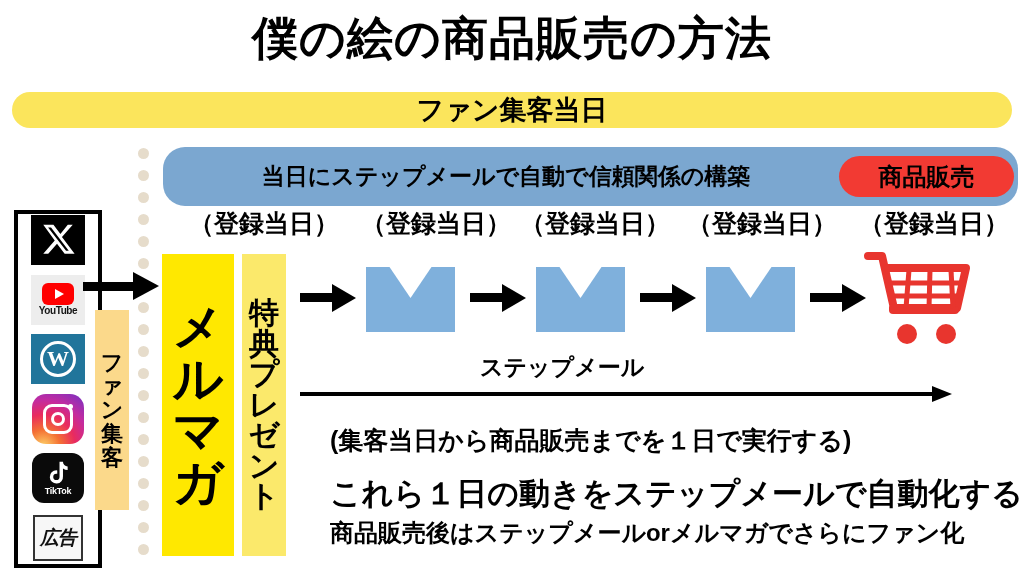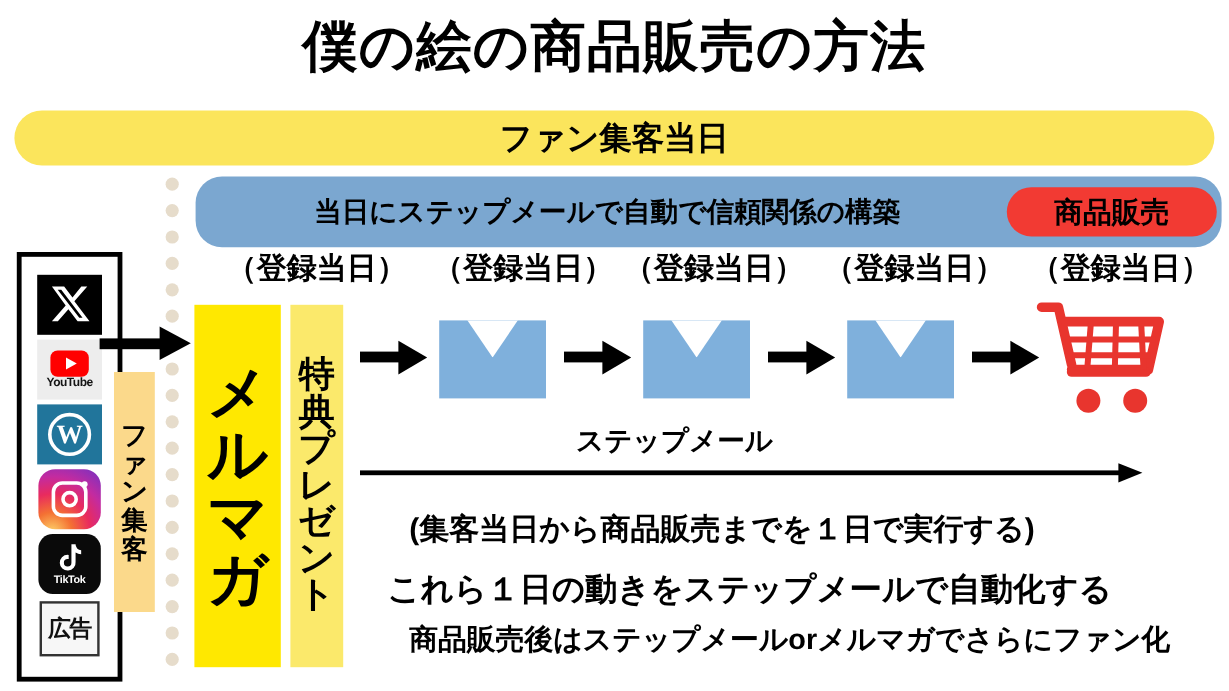--- a/index.html
+++ b/index.html
@@ -16,21 +16,21 @@
   .title{
     position:absolute;left:0;top:12px;width:1024px;
     text-align:center;
     font-size:46px;font-weight:bold;color:#000;
     letter-spacing:1px;line-height:1.15;
     white-space:nowrap;
   }
 
   
   .banner{
-    position:absolute;left:12px;top:92px;width:1000px;height:46px;
+    position:absolute;left:12px;top:92px;width:1000px;height:36px;
     background:#FBE55C;border-radius:23px;
     display:flex;align-items:center;justify-content:center;
     font-size:27px;font-weight:bold;color:#000;
   }
 
   
   .bluebar{
     position:absolute;left:163px;top:147px;width:855px;height:59px;
     background:#7BA7D0;border-radius:22px;
     display:flex;align-items:center;
@@ -55,21 +55,21 @@
   .dotline i{
     display:block;width:11px;height:11px;border-radius:50%;
     background:#E6DCCB;margin-bottom:11px;
   }
 
   
   .socialbox{
     position:absolute;left:14px;top:210px;width:88px;height:358px;
     border:4px solid #000;background:#fff;box-sizing:border-box;
     display:flex;flex-direction:column;align-items:center;
-    justify-content:space-between;padding:14px 0;
+    justify-content:space-between;padding:0 0;
   }
   .sicon{width:56px;height:52px;display:flex;align-items:center;justify-content:center;position:relative;}
 
   .ic-x{width:54px;height:50px;background:#000;display:flex;align-items:center;justify-content:center;}
   .ic-x svg{width:34px;height:34px;}
 
   .ic-yt{width:54px;height:50px;background:#EDEDED;display:flex;flex-direction:column;align-items:center;justify-content:center;gap:1px;}
   .yt-play{width:32px;height:22px;background:#FF0000;border-radius:6px;display:flex;align-items:center;justify-content:center;}
   .yt-play::after{content:"";border-left:9px solid #fff;border-top:5.5px solid transparent;border-bottom:5.5px solid transparent;margin-left:2px;}
   .yt-word{font-size:10px;font-weight:bold;color:#151515;letter-spacing:-0.4px;line-height:1;}
@@ -82,21 +82,21 @@
     background:radial-gradient(circle at 22% 105%, #FDD36A 0%, #F47133 25%, #E92B5E 48%, #C32BA0 70%, #7232C4 100%);
     display:flex;align-items:center;justify-content:center;position:relative;}
   .ig-sq{width:30px;height:30px;border:3.5px solid #fff;border-radius:9px;box-sizing:border-box;display:flex;align-items:center;justify-content:center;}
   .ig-sq::after{content:"";width:14px;height:14px;border:3.5px solid #fff;border-radius:50%;box-sizing:border-box;}
   .ig-dot{position:absolute;top:10px;right:11px;width:5px;height:5px;border-radius:50%;background:#fff;}
 
   .ic-tt{width:52px;height:50px;background:#0A0A0A;border-radius:12px;display:flex;flex-direction:column;align-items:center;justify-content:center;gap:0px;}
   .ic-tt svg{width:26px;height:26px;}
   .tt-word{font-size:9px;font-weight:bold;color:#fff;letter-spacing:-0.3px;line-height:1;margin-top:1px;}
 
-  .ic-ad{width:50px;height:46px;background:#F7F7F7;border:2px solid #333;box-sizing:border-box;display:flex;align-items:center;justify-content:center;}
+  .ic-ad{width:50px;height:46px;background:#F7F7F7;border:2px solid #333;box-sizing:border-box;display:flex;align-items:center;justify-content:center;font-style:italic;}
   .ic-ad span{font-size:19px;font-weight:bold;color:#111;letter-spacing:-1px;}
 
   
   .fanbox{
     position:absolute;left:95px;top:310px;width:34px;height:200px;
     background:#FBD98B;
     display:flex;flex-direction:column;align-items:center;justify-content:center;
     font-size:22px;font-weight:bold;color:#000;line-height:1.08;
   }
   .fanbox span{display:block;}
@@ -149,23 +149,23 @@
   .steplabel{
     position:absolute;left:480px;top:352px;
     font-size:23px;font-weight:bold;color:#000;white-space:nowrap;
   }
   .longarrow{position:absolute;left:300px;top:386px;width:660px;height:16px;}
   .longarrow .shaft{position:absolute;left:0;top:6px;width:640px;height:4px;background:#000;}
   .longarrow .head{position:absolute;left:632px;top:0;width:0;height:0;
     border-left:20px solid #000;border-top:8px solid transparent;border-bottom:8px solid transparent;}
 
   
-  .note{position:absolute;font-weight:bold;color:#000;white-space:nowrap;margin-left:11px;}
+  .note{position:absolute;font-weight:bold;color:#000;white-space:nowrap;}
   .note1{left:330px;top:424px;font-size:25px;}
-  .note2{left:312px;top:473px;font-size:27px;}
+  .note2{left:330px;top:473px;font-size:31px;}
   .note3{left:330px;top:517px;font-size:24px;}
 </style>
 </head>
 <body>
 
 <div class="root">
 
   <div class="title">僕の絵の商品販売の方法</div>
 
   <div class="banner">

